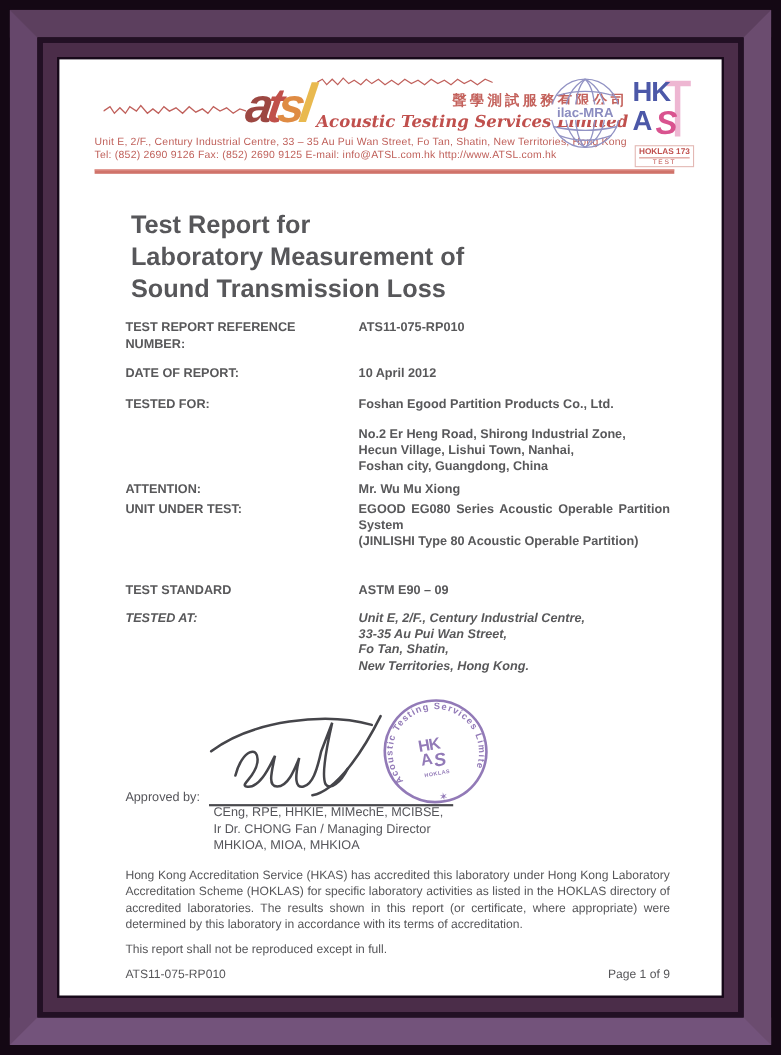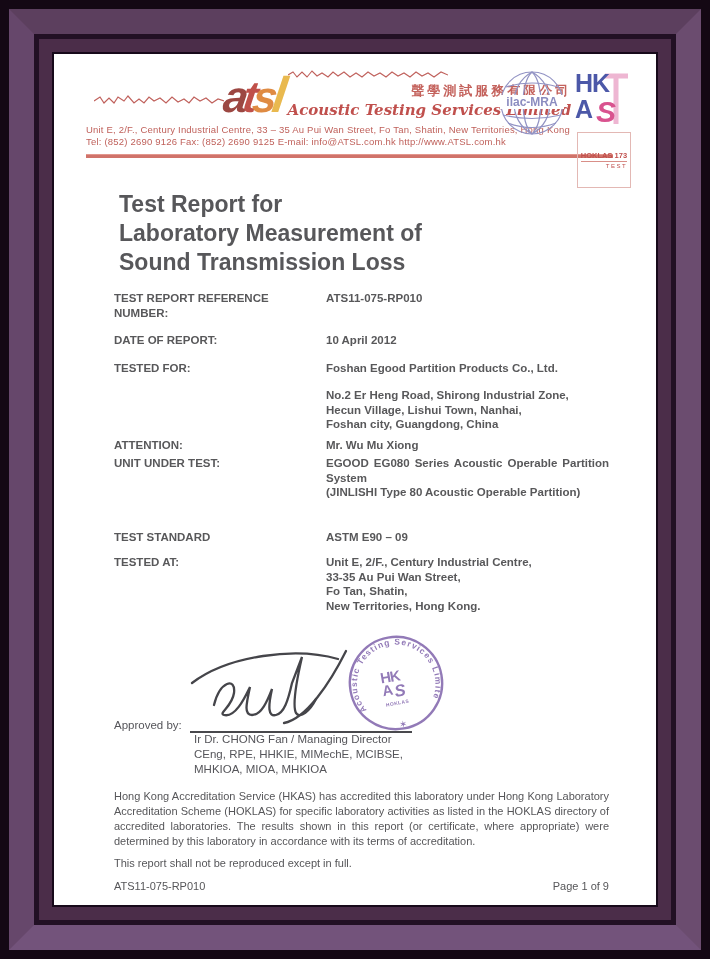--- a/index.html
+++ b/index.html
@@ -52,38 +52,38 @@
     font-size:13px;font-weight:bold;color:#c4625c;letter-spacing:3px;
     margin-top:2px;white-space:nowrap;text-align:right;
   }
   .brand-en{
     font-family:"DejaVu Serif",serif;font-style:italic;font-weight:bold;
     font-size:15px;color:#c0504d;margin-top:1px;white-space:nowrap;
   }
   .contact-lines{margin:5px 0 0 2px;color:#bf5f59;font-size:9.5px;line-height:12px;letter-spacing:.2px;}
   .cert-logos{position:absolute;right:22px;top:16px;display:flex;gap:9px;align-items:flex-start;}
   .hkas-box{display:flex;flex-direction:column;align-items:center;}
-  .hoklas{border:1px solid #e3b8b4;text-align:right;padding:18px 3px;margin-top:2px;}
+  .hoklas{border:1px solid #e3b8b4;text-align:center;padding:0 3px;margin-top:2px;}
   .hoklas .h1{display:block;font-size:7.5px;font-weight:bold;color:#c0504d;border-bottom:1px solid #d98f88;padding-bottom:1px;white-space:nowrap;}
   .hoklas .h2{display:block;font-size:6px;color:#c0504d;letter-spacing:1.5px;padding-top:1px;}
   .rule{height:3px;margin:6px 43px 0 32px;background:#d0736a;border-top:1px solid #e2968d;}
   
   .main{padding:0 47px 0 60px;}
   .title{margin:32px 0 0 5px;font-size:23px;line-height:29px;font-weight:bold;color:#57575a;}
   .info-rows{margin-top:14px;}
   .info-row{
     display:grid;grid-template-columns:212px 1fr;
     font-size:11.5px;line-height:14.5px;font-weight:bold;color:#58585a;
     margin-bottom:13px;
   }
   .info-row:nth-of-type(4){margin-bottom:6px;}
   .info-row:nth-of-type(5){margin-bottom:4px;}
   .info-row:nth-of-type(6){margin-bottom:30px;}
   .info-row:nth-of-type(7){margin-bottom:11px;}
-  .info-row:nth-of-type(8){margin-bottom:0;}
+  .info-row:nth-of-type(8){margin-bottom:0;font-style:italic;}
   .info-value{white-space:pre-line;}
   .info-row:nth-of-type(4) .info-value,
   .info-row:nth-of-type(6) .info-value{text-align:justify;}
   
   .approval{position:relative;height:140px;margin-top:18px;}
   .stamp{position:absolute;left:228px;top:-2px;transform:rotate(-10deg);opacity:.88;}
   .scribble{position:absolute;left:70px;top:12px;}
   .sig-row{position:absolute;left:0;top:88px;display:flex;font-size:11.5px;font-weight:normal;color:#55555a;}
   .sig-line{width:222px;border-bottom:2px solid #49494d;margin-left:8px;height:12px;}
   .names{position:absolute;left:80px;top:101px;font-size:11.5px;line-height:15px;color:#55555a;}
@@ -231,22 +231,22 @@
               <path d="M8 40 C45 12 112 4 154 16"></path>
               <path d="M30 62 C36 38 52 34 50 50 C48 64 34 70 40 72 C52 75 62 52 66 44 C62 62 60 72 68 72 C78 72 84 56 88 46 C84 64 84 74 92 72 C100 70 104 58 108 40 L118 14 C112 40 108 62 112 70 C116 76 126 68 132 56"></path>
               <path d="M100 80 C122 76 146 40 162 8"></path>
             </g>
           </svg>
           <div class="sig-row">
             <span>Approved by:</span>
             <span class="sig-line"></span>
           </div>
           <div class="names">
+            <div>CEng, RPE, HHKIE, MIMechE, MCIBSE,</div>
             <div>Ir Dr. CHONG Fan / Managing Director</div>
-            <div>CEng, RPE, HHKIE, MIMechE, MCIBSE,</div>
             <div>MHKIOA, MIOA, MHKIOA</div>
           </div>
         </div>
 
         <div class="accreditation">Hong Kong Accreditation Service (HKAS) has accredited this laboratory under Hong Kong Laboratory Accreditation Scheme (HOKLAS) for specific laboratory activities as listed in the HOKLAS directory of accredited laboratories. The results shown in this report (or certificate, where appropriate) were determined by this laboratory in accordance with its terms of accreditation.</div>
         <div class="repro-note">This report shall not be reproduced except in full.</div>
         <div class="footer-row">
           <span>ATS11-075-RP010</span>
           <span>Page 1 of 9</span>
         </div>

